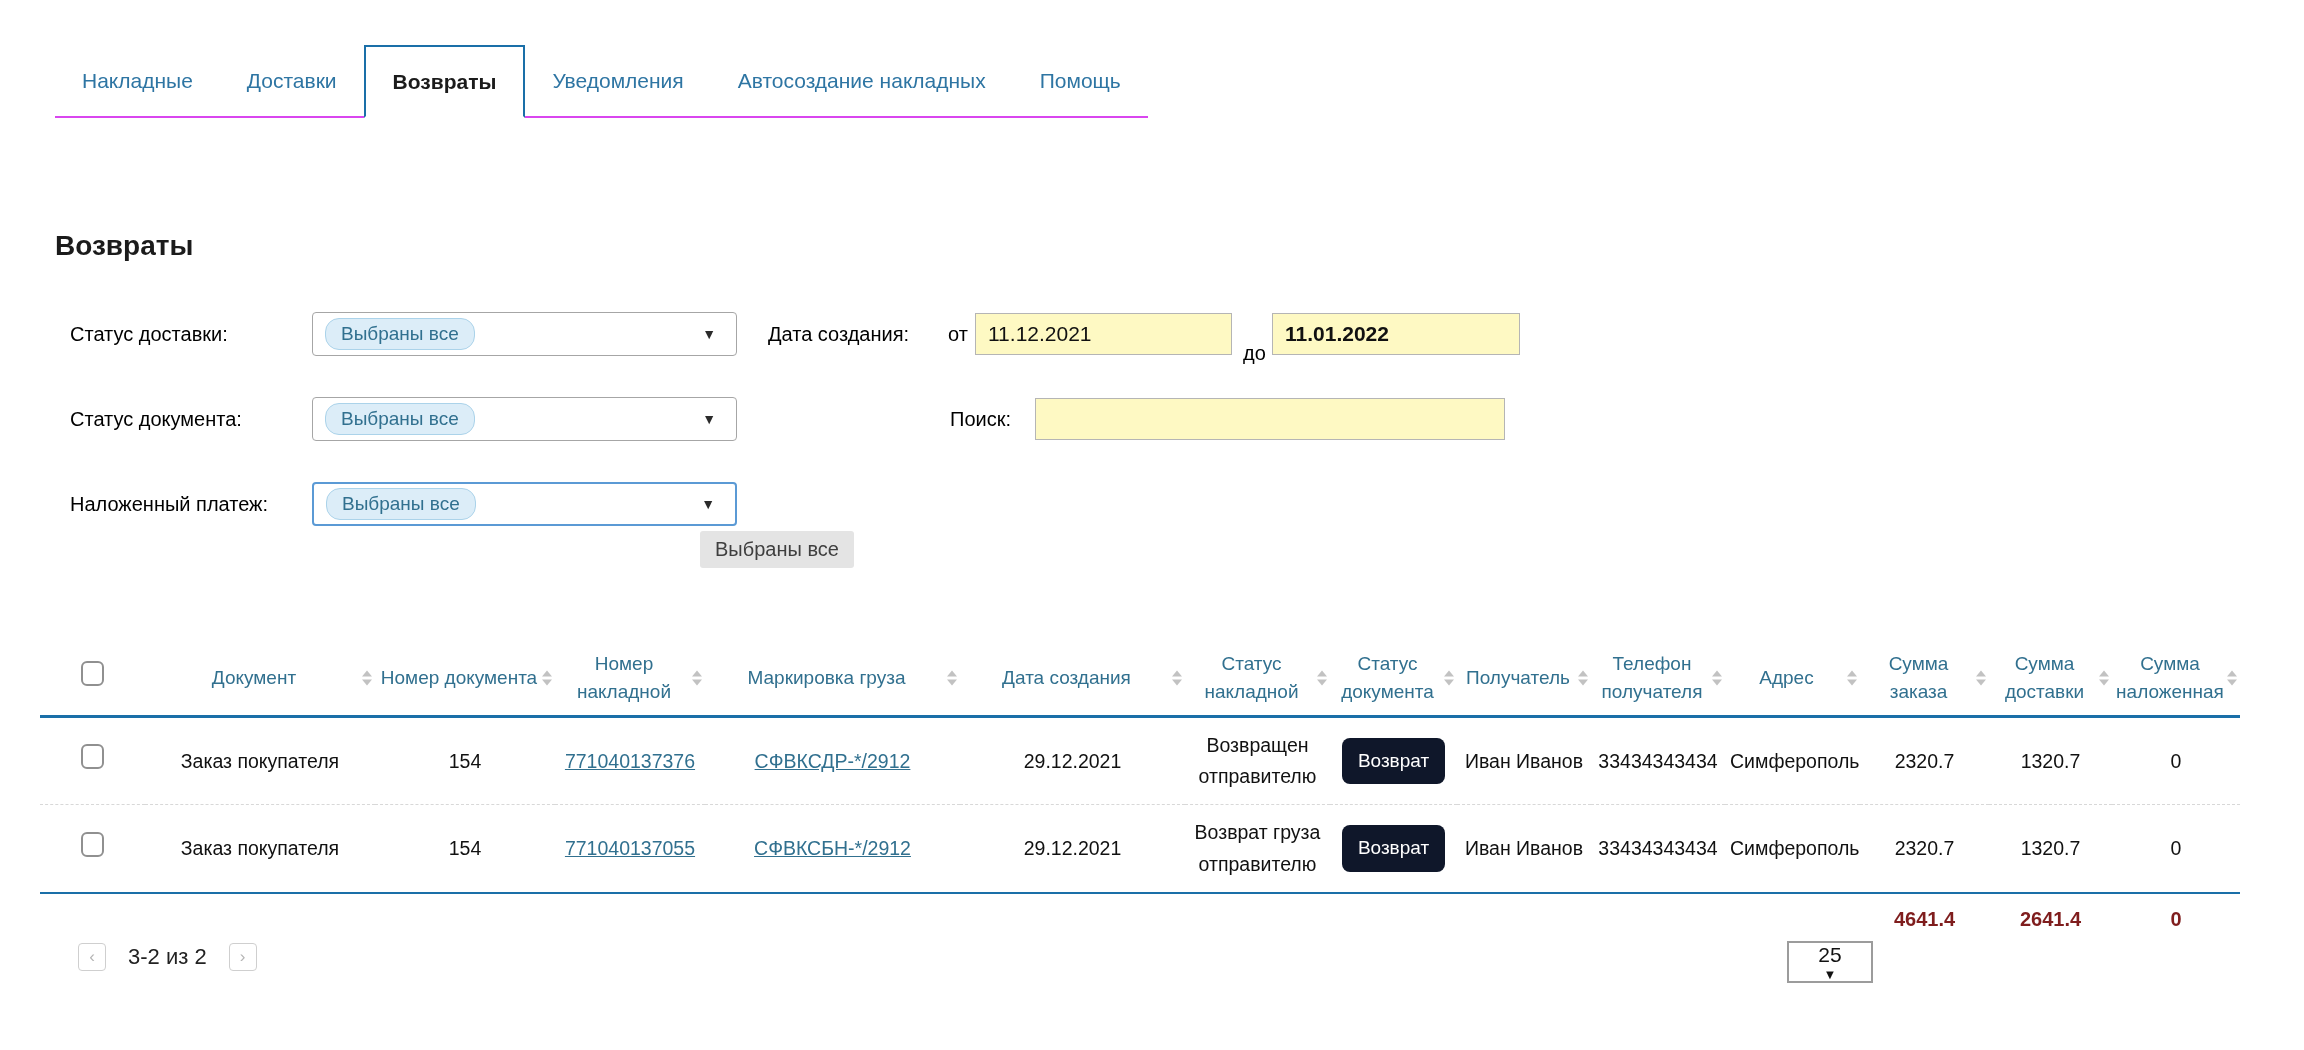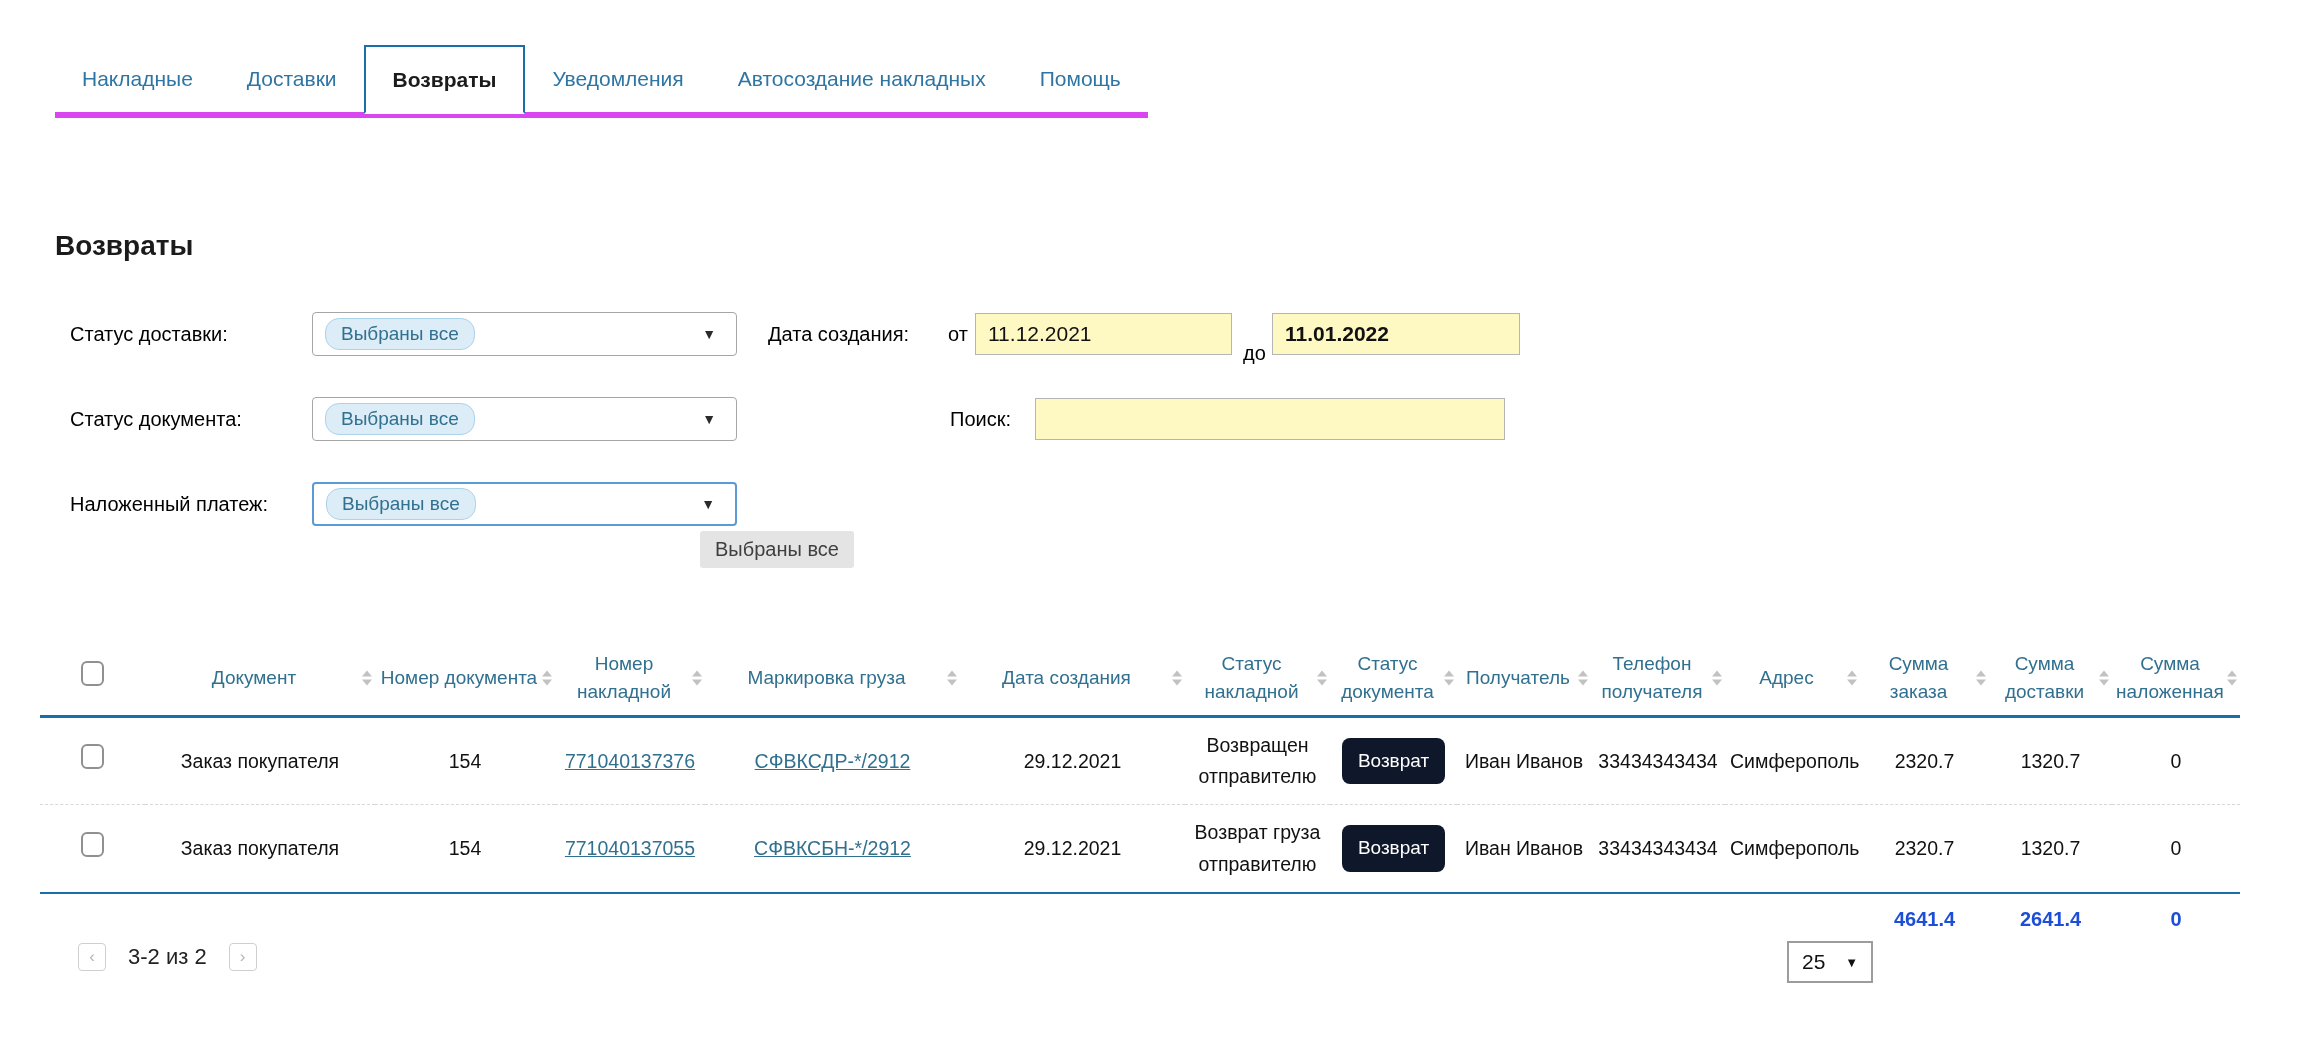--- a/index.html
+++ b/index.html
@@ -7,21 +7,21 @@
   body {
     width:2304px; height:1050px; position:relative;
     font-family:"Liberation Sans", sans-serif; color:#1b1b1b;
     overflow:hidden;
   }
 
   
   .tabs {
     position:absolute; left:55px; top:45px;
     display:flex; align-items:stretch; height:73px;
-    border-bottom:6px solid #d946ef;
+    border-bottom:2px solid #d946ef;
     text-align:right;
   }
   .tab {
     display:flex; align-items:center; padding:0 27px;
     font-size:21px; color:#2e75a3; cursor:pointer; white-space:nowrap;
   }
   .tab.active {
     color:#1b1b1b; font-weight:bold; background:#fff;
     border:2px solid #1a6fa8; border-bottom:2px solid #fff;
     margin-bottom:-2px;
@@ -80,21 +80,21 @@
   }
   .grid tbody tr + tr td { border-top:1px dashed #d8d8d8; }
   .grid tbody tr.last td { border-bottom:2px solid #1a6fa8; }
 
   .grid a.cell-link { color:#31708f; text-decoration:underline; cursor:pointer; }
   .badge {
     display:inline-block; background:#0f172a; color:#fff;
     font-size:19px; padding:8px 16px; border-radius:8px; cursor:pointer;
   }
   .grid tfoot td {
-    font-size:20px; font-weight:bold; color:#1d4ed8; text-align:center;
+    font-size:20px; font-weight:bold; color:#7f1d1d; text-align:center;
     padding:14px 5px 0 5px; border:none;
   }
 
   .cb {
     display:inline-block; width:23px; height:25px;
     border:2px solid #909090; border-radius:6px; background:#fff; cursor:pointer;
   }
 
   
   .pagination { position:absolute; left:78px; top:943px; display:flex; align-items:center; gap:22px; }
@@ -102,21 +102,21 @@
     width:28px; height:28px; border:1px solid #cfcfcf; border-radius:4px; background:#fff;
     display:flex; align-items:center; justify-content:center;
     color:#b5b5b5; font-size:17px; cursor:pointer;
   }
   .page-info { font-size:22px; color:#222; }
 
   .page-size {
     position:absolute; left:1787px; top:941px; width:86px; height:42px;
     border:2px solid #9c9c9c; background:#fff; cursor:pointer;
     display:flex; align-items:center; justify-content:space-between; padding:0 13px;
-    font-size:21px; color:#111;
+    font-size:21px; color:#111;flex-direction:column;
   }
   .ps-arrow { font-size:13px; color:#111; }
 </style>
 </head>
 <body>
 
 <nav class="tabs">
   <div class="tab">Накладные</div>
   <div class="tab">Доставки</div>
   <div class="tab active">Возвраты</div>

